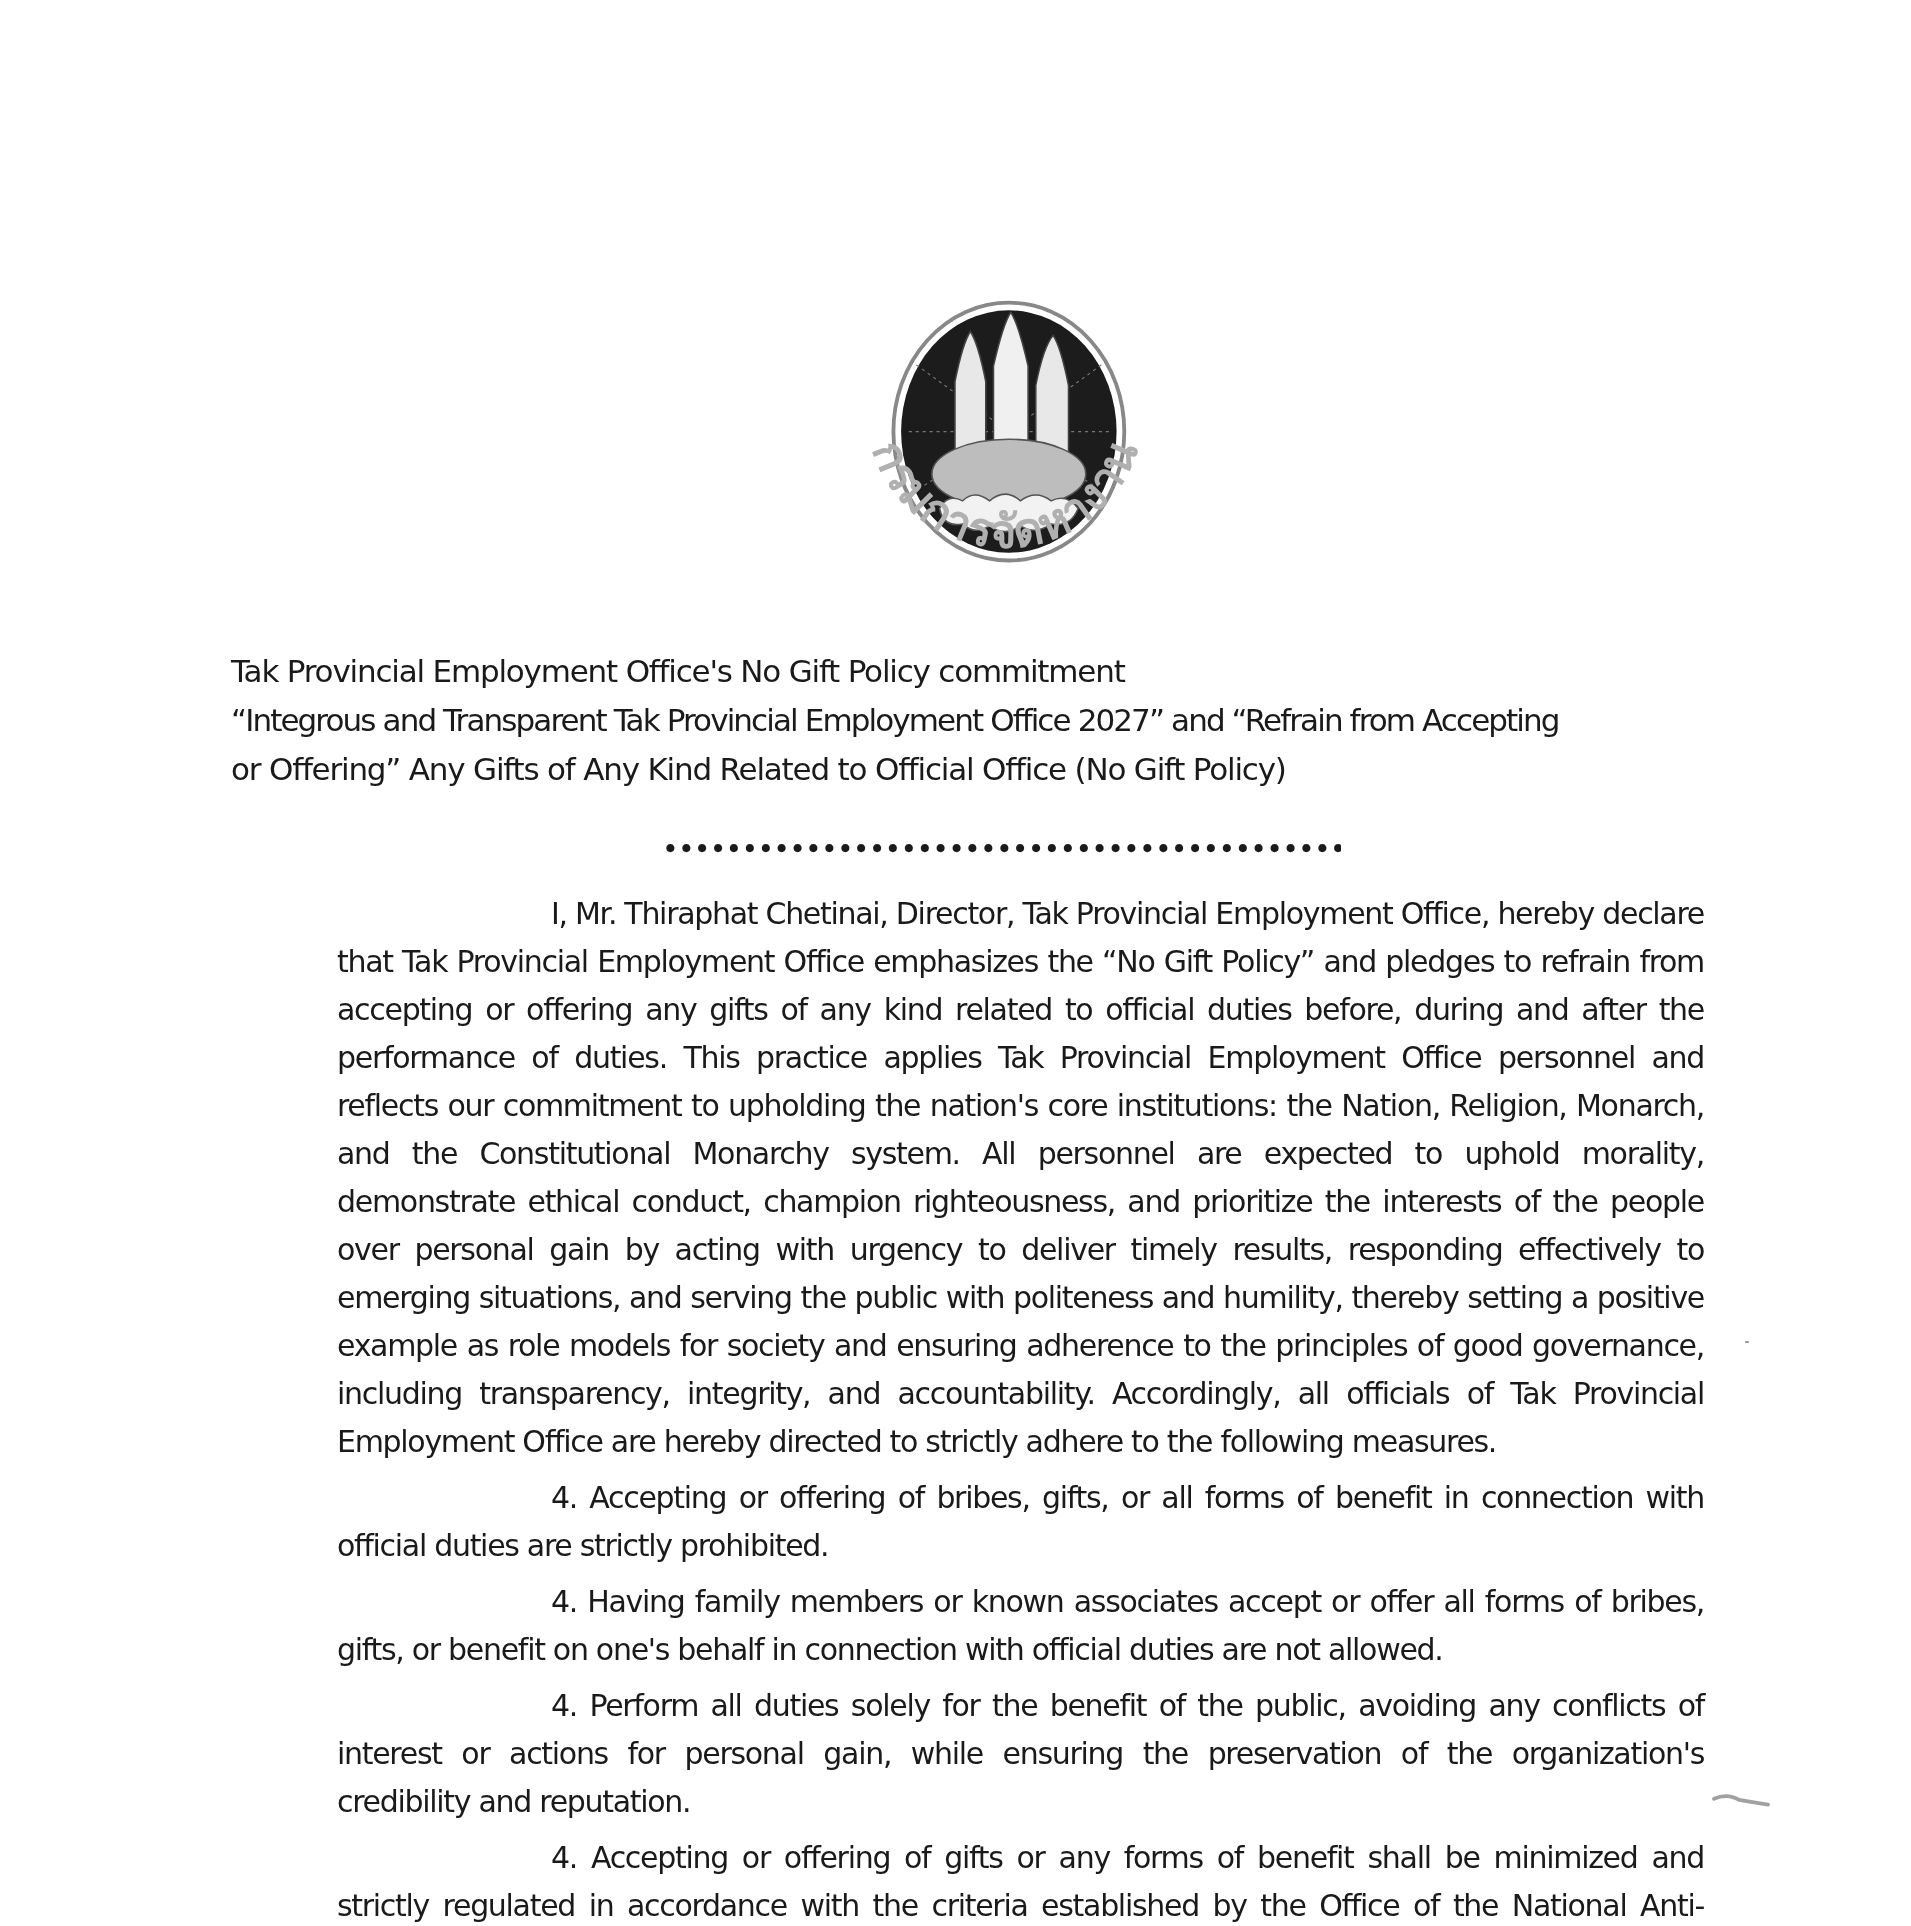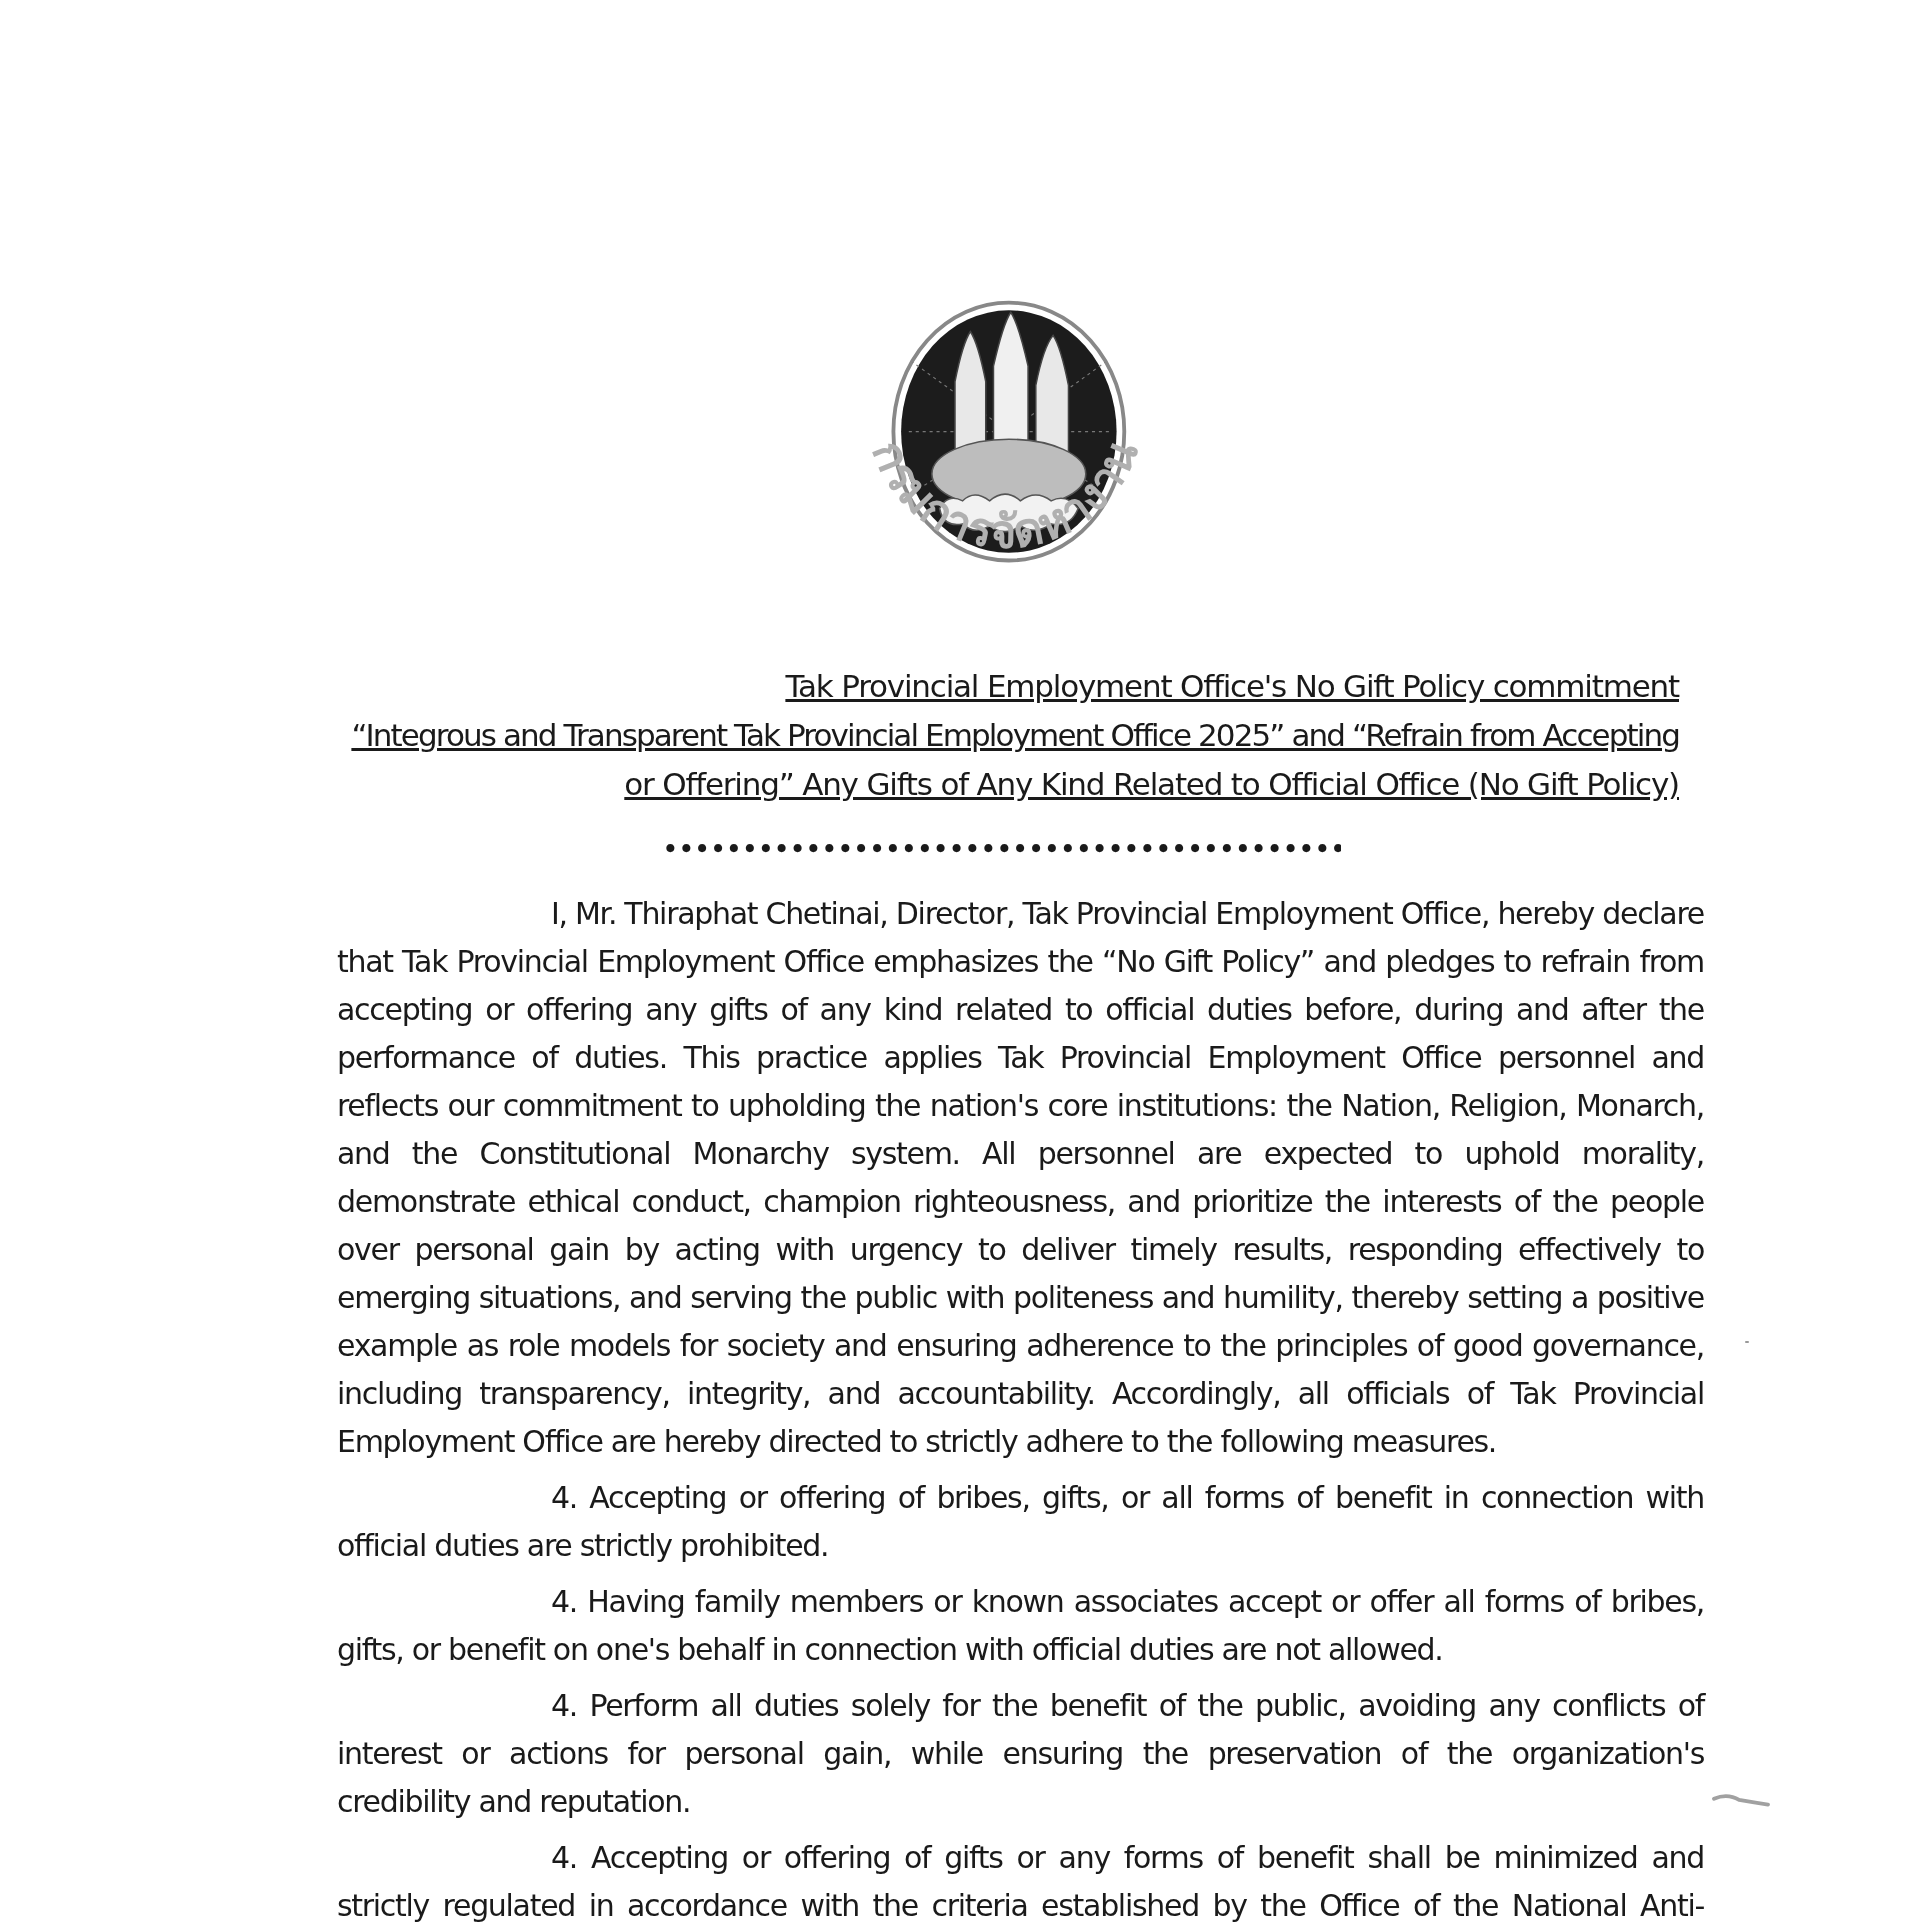--- a/index.html
+++ b/index.html
@@ -2,22 +2,22 @@
 <html style="font-size:6.2px"><head>
 <meta charset="utf-8">
 <style>
   html, body { margin: 0; padding: 0; background: #ffffff; }
   body { width: 1911px; height: 2711px; position: relative; overflow: hidden;
          font-family: "DejaVu Sans", "Liberation Sans", sans-serif; color: #1a1a1a; }
   .page { position: absolute; left: 0; top: 0; width: 1911px; height: 2711px; background: #fff; }
 
   .seal { position: absolute; left: 828px; top: 293px; width: 354px; height: 331px; }
 
-  .title-block { position: absolute; left: 231px; top: 662px; width: 1448px; text-align: right;
-                 font-size: 31px; line-height: 49px; letter-spacing: -1.2px; text-decoration: underline; }
+  .title-block { position: absolute; left: 231px; top: 647px; width: 1448px; text-align: left;
+                 font-size: 31px; line-height: 49px; letter-spacing: -1.2px; }
   .title-block .line { display: block; white-space: nowrap; }
   .title-block .line1 { font-size: 31px; }
   .title-block .line2 { font-size: 31px; letter-spacing: -1.9px; }
   .separator { position: absolute; left: 663px; top: 836px; width: 678px; text-align: center;
                font-size: 23px; letter-spacing: 1.2px; font-weight: bold; white-space: nowrap; overflow: hidden; }
 
   .body { position: absolute; left: 329px; top: 882px; width: 1383px;
           font-size: 30px; line-height: 48px; letter-spacing: -1.3px; text-align: justify; }
   .body p { margin: 8px; }
   .indent { text-indent: 214px; }
@@ -48,21 +48,21 @@
     <path d="M 540 420 L 540 240 Q 560 140 585 110 Q 605 140 625 240 L 625 420 Z" fill="#e8e8e8" stroke="#444" stroke-width="4"></path>
     <ellipse cx="470" cy="470" rx="200" ry="90" fill="#bdbdbd" stroke="#555" stroke-width="4"></ellipse>
     <path d="M 290 560 Q 310 520 350 540 Q 380 510 420 540 Q 460 505 500 540 Q 540 510 580 540 Q 620 520 650 560 Q 630 610 580 600 Q 540 630 500 605 Q 460 635 420 605 Q 380 630 350 600 Q 300 610 290 560 Z" fill="#f2f2f2" stroke="#555" stroke-width="4"></path>
     <text font-family="DejaVu Sans, sans-serif" font-size="120" fill="#b0b0b0" font-weight="bold">
       <textPath href="#arcText" startOffset="50%" text-anchor="middle">กรมการจัดหางาน</textPath>
     </text>
   </svg>
 
   <div class="title-block">
     <span class="line line1">Tak Provincial Employment Office's No Gift Policy commitment</span>
-    <span class="line line2">“Integrous and Transparent Tak Provincial Employment Office 2025” and “Refrain from Accepting</span>
+    <span class="line line2">“Integrous and Transparent Tak Provincial Employment Office 2027” and “Refrain from Accepting</span>
     <span class="line line1">or Offering” Any Gifts of Any Kind Related to Official Office (No Gift Policy)</span>
   </div>
   <div class="separator">••••••••••••••••••••••••••••••••••••••••••••••••••</div>
 
   <div class="body">
     <p class="indent">I, Mr. Thiraphat Chetinai, Director, Tak  Provincial Employment Office, hereby declare that Tak Provincial Employment Office emphasizes the “No Gift Policy” and pledges to refrain from accepting or offering any gifts of any kind related to official duties before, during and after the performance of duties. This practice applies Tak Provincial Employment Office personnel and reflects our commitment to upholding the nation's core institutions: the Nation, Religion, Monarch, and the Constitutional Monarchy system. All personnel are expected to uphold morality, demonstrate ethical conduct, champion righteousness, and prioritize the interests of the people over personal gain by acting with urgency to deliver timely results, responding effectively to emerging situations, and serving the public with politeness and humility, thereby setting a positive example as role models for society and ensuring adherence to the principles of good governance, including transparency, integrity, and accountability. Accordingly, all officials of Tak Provincial Employment Office are hereby directed to strictly adhere to the following measures.</p>
     <p class="indent">4. Accepting or offering of bribes, gifts, or all forms of benefit in connection with official duties are strictly prohibited.</p>
     <p class="indent">4. Having family members or known associates accept or offer all forms of bribes, gifts, or benefit on one's behalf in connection with official duties are not allowed.</p>
     <p class="indent">4. Perform all duties solely for the benefit of the public, avoiding any conflicts of interest or actions for personal gain, while ensuring the preservation of the organization's credibility and reputation.</p>
     <p class="indent">4. Accepting or offering of gifts or any forms of benefit shall be minimized and strictly regulated in accordance with the criteria established by the Office of the National Anti-Corruption Commission.</p>

